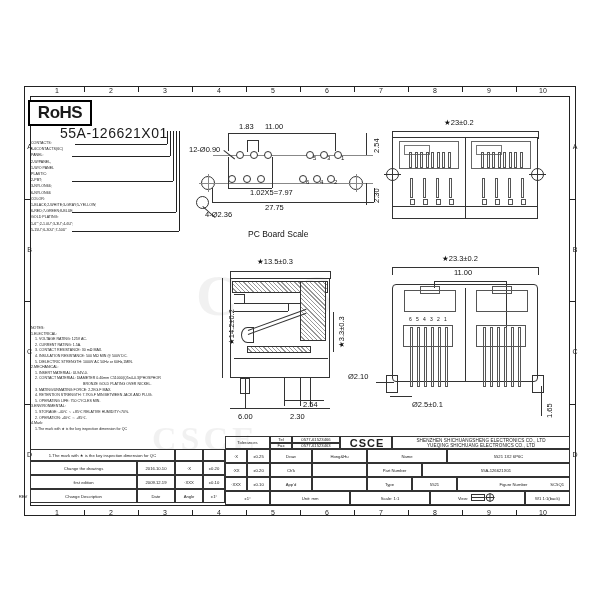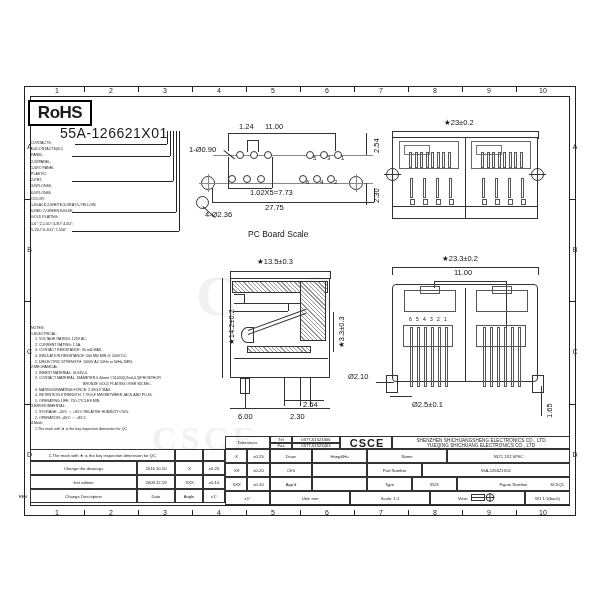--- a/index.html
+++ b/index.html
@@ -223,25 +223,25 @@
     <div class="vl" style="left:247px;top:140px;height:12px;"></div>
     <div class="vl" style="left:258px;top:140px;height:12px;"></div>
 
     <div class="vl" style="left:366px;top:133px;height:22px;"></div>
     <div class="vl" style="left:366px;top:183px;height:22px;"></div>
 
     <div class="hl" style="left:224px;top:150px;width:14px;transform:rotate(38deg);transform-origin:0 0;"></div>
     <div class="circ" style="left:196px;top:196px;width:13px;height:13px;"></div>
     <div class="hl" style="left:203px;top:206px;width:17px;transform:rotate(42deg);transform-origin:0 0;"></div>
 
-    <div class="dim" style="left:239px;top:122px;">1.24</div>
+    <div class="dim" style="left:239px;top:122px;">1.83</div>
     <div class="dim" style="left:265px;top:122px;">11.00</div>
     <div class="dimv" style="left:372px;top:153px;">2.54</div>
-    <div class="dim" style="left:189px;top:145px;">1-Ø0.90</div>
-    <div class="dim" style="left:250px;top:188px;">1.02X5=7.73</div>
+    <div class="dim" style="left:189px;top:145px;">12-Ø0.90</div>
+    <div class="dim" style="left:250px;top:188px;">1.02X5=7.97</div>
     <div class="dim" style="left:205px;top:210px;">4-Ø2.36</div>
     <div class="dim" style="left:265px;top:203px;">27.75</div>
     <div class="dimv" style="left:372px;top:203px;">2.30</div>
 
     <div class="dimS" style="left:313px;top:155px;">5</div>
     <div class="dimS" style="left:327px;top:155px;">3</div>
     <div class="dimS" style="left:341px;top:155px;">1</div>
     <div class="dimS" style="left:306px;top:179px;">6</div>
     <div class="dimS" style="left:320px;top:179px;">4</div>
     <div class="dimS" style="left:334px;top:179px;">2</div>

